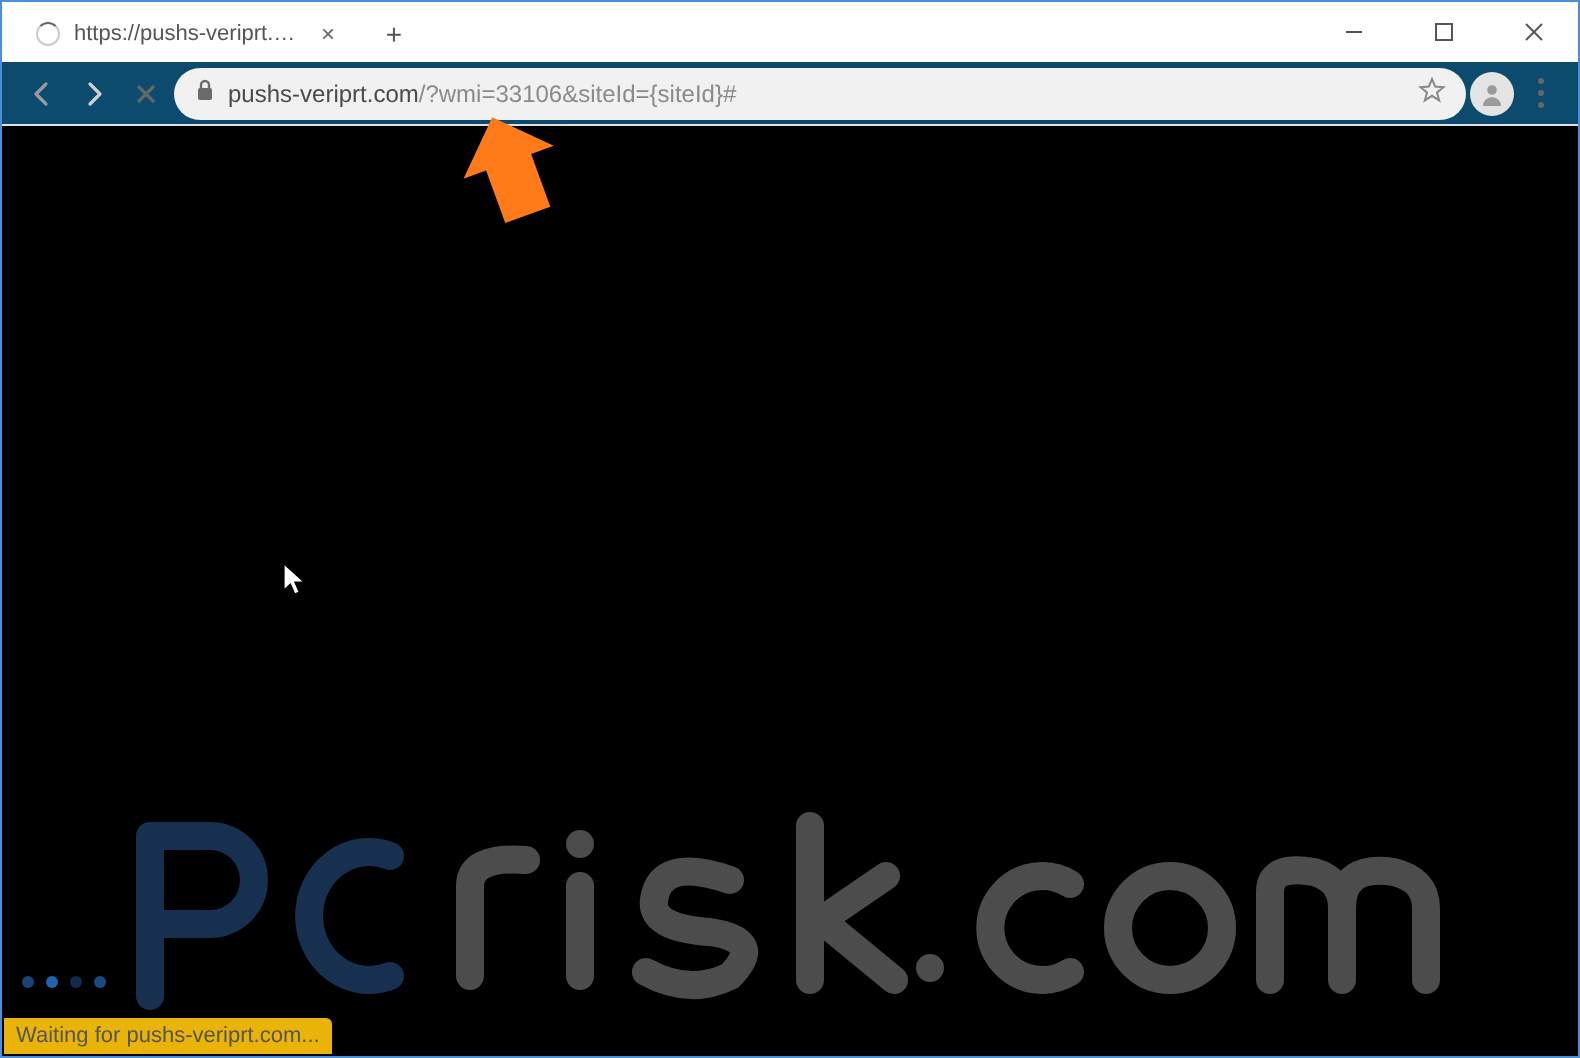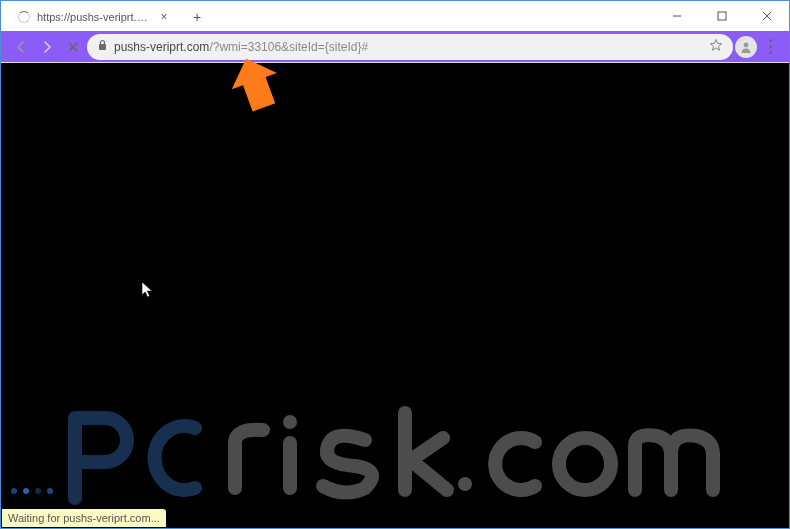--- a/index.html
+++ b/index.html
@@ -11,42 +11,42 @@
   .win-btn { width: 45px; height: 30px; display: flex; align-items: center; justify-content: center; color: #555; font-size: 12px; }
   .win-btn svg { display: block; }
   
   .tabstrip { position: absolute; left: 8px; top: 0; height: 30px; display: flex; align-items: flex-end; gap: 6px; }
   .tab { height: 28px; width: 170px; background: #fff; border-radius: 8px 8px 0 0; display: flex; align-items: center; padding: 0 8px; gap: 6px; color: #333; font-size: 11px; position: relative; }
   .tab .fav { width: 14px; height: 14px; display: flex; align-items: center; justify-content: center; }
   .tab .title { flex: 1; white-space: nowrap; overflow: hidden; text-overflow: ellipsis; color: #555; }
   .tab .close { width: 14px; height: 14px; color: #666; display: flex; align-items: center; justify-content: center; font-size: 12px; }
   .newtab { width: 24px; height: 24px; display: flex; align-items: center; justify-content: center; color: #555; font-size: 14px; border-radius: 50%; margin-bottom: 2px; }
   
-  .toolbar { height: 32px; background: #8b5cf6; display: flex; align-items: center; padding: 0 8px; gap: 2px; border-bottom: 1px solid #e0e0e0; }
+  .toolbar { height: 32px; background: #0c4a6e; display: flex; align-items: center; padding: 0 8px; gap: 2px; border-bottom: 1px solid #e0e0e0; }
   .nav-btn { width: 24px; height: 24px; display: flex; align-items: center; justify-content: center; color: #777; border-radius: 50%; }
   .nav-btn.dis { color: #bbb; }
   .omnibox { flex: 1; height: 26px; background: #f1f1f1; border-radius: 13px; display: flex; align-items: center; padding: 0 10px; gap: 6px; color: #333; font-size: 12px; }
   .omnibox .lock { color: #666; }
   .omnibox .url-dim { color: #8a8a8a; }
   .omnibox .url-main { color: #4a4a4a; }
   .omnibox .spacer { flex: 1; }
   .star { color: #888; }
   .avatar { width: 22px; height: 22px; background: #e4e4e4; border-radius: 50%; display: flex; align-items: center; justify-content: center; }
   .menu3 { width: 22px; height: 22px; display: flex; flex-direction: column; align-items: center; justify-content: center; gap: 3px; }
   .menu3 span { width: 3px; height: 3px; background: #666; border-radius: 50%; display: block; }
   
   .content { flex: 1; background: #000; position: relative; overflow: hidden; }
   .cursor { position: absolute; left: 140px; top: 218px; color: #fff; }
   
   .watermark { position: absolute; left: 50%; transform: translateX(-50%); bottom: 20px; width: 700px; pointer-events: none; }
   .watermark svg { width: 100%; height: auto; display:block; }
   
   .pointer { position: absolute; left: 226px; top: 52px; pointer-events: none; z-index: 10; }
   
-  .statusbar { position: absolute; left: 1px; bottom: 1px; height: 18px; background: #fef9c3; color: #555; font-size: 11px; padding: 0 6px; display: flex; align-items: center; border-top-right-radius: 3px; }
+  .statusbar { position: absolute; left: 1px; bottom: 1px; height: 18px; background: #eab308; color: #555; font-size: 11px; padding: 0 6px; display: flex; align-items: center; border-top-right-radius: 3px; }
   
   .dots { position: absolute; left: 10px; bottom: 34px; display:flex; gap:6px; }
   .dots span { width:6px; height:6px; background:#2b7bd9; border-radius:50%; opacity:.55; }
   .dots span:nth-child(2){ opacity:.8;}
   .dots span:nth-child(3){ opacity:.35;}
   .dots span:nth-child(4){ opacity:.6;}
   
   .spinner { width:12px; height:12px; border:1.5px solid #ccc; border-top-color:#666; border-radius:50%; }
 </style>
 </head>

